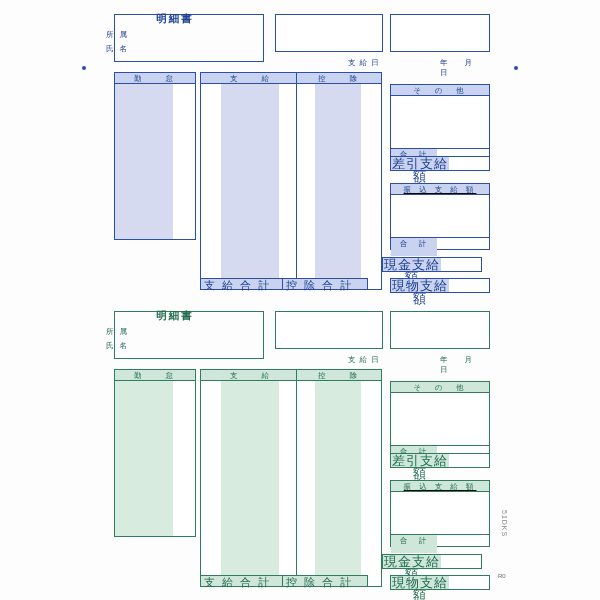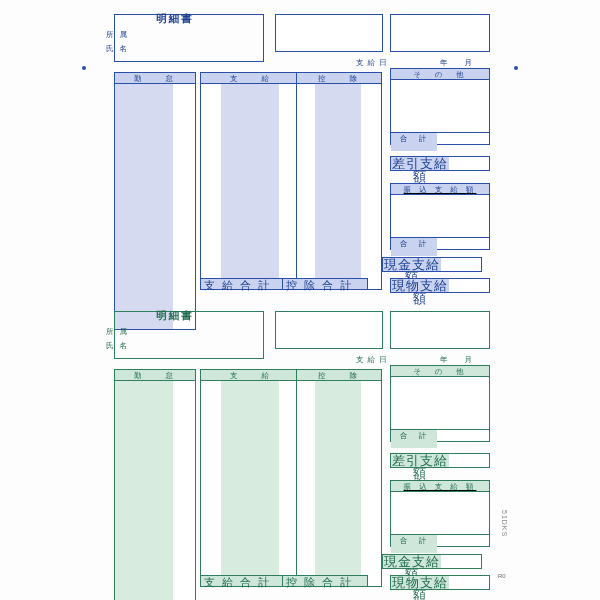--- a/index.html
+++ b/index.html
@@ -83,21 +83,21 @@
     left: 170px;
     top: 50px;
     width: 230px;
     height: 14px;
     font-size: 7.5px;
     color: #1c3f91;
   }
   .slip.bot .paydate-row { color: #1f6b4e; }
   .paydate-row .pd-label {
     position: absolute;
-    left: 86px;
+    left: 78px;
     top: 0;
     letter-spacing: 1px;
   }
   .paydate-row .pd-ymd {
     position: absolute;
     left: 170px;
     top: 0;
     letter-spacing: 1px;
   }
   .paydate-row .pd-ymd span { margin-right: 16px; }
@@ -130,21 +130,21 @@
   }
 
   .col .tint {
     position: absolute;
     top: 11px;
     bottom: 0;
     background: #d5daf0;
   }
   .slip.bot .col .tint { background: #d7ecdf; }
 
-  .col-kintai { left: 14px;  width: 82px;  height: 258px; }
+  .col-kintai { left: 14px;  width: 82px;  height: 168px; }
   .col-kintai .tint { left: 0; right: 22px; }
 
   .col-shikyu { left: 100px; width: 102px; height: 218px; }
   .col-shikyu .tint { left: 20px; right: 22px; }
 
   .col-koujo  { left: 196px; width: 86px; height: 218px; }
   .col-koujo .tint { left: 18px; right: 20px; }
 
   
   .tot-row {
@@ -206,21 +206,21 @@
   .rblk .rfoot .lab {
     display: inline-block;
     width: 46px;
     text-align: center;
     background: #c9d2ef;
     height: 18px;
     line-height: 11px;
   }
   .slip.bot .rblk .rfoot .lab { background: #cfe6da; }
 
-  .rblk-sonota { left: 290px; top: 60px; width: 100px; height: 77px; }
+  .rblk-sonota { left: 290px; top: 76px; width: 100px; height: 77px; }
   .rblk-furikomi { left: 290px; top: 175px; width: 100px; height: 67px; text-decoration: underline; }
 
   .rrow {
     position: absolute;
     border: 1px solid #2a4fa8;
     box-sizing: border-box;
     background: #ffffff;
     height: 15px;
     font-size: 13px;
     line-height: 14px;

